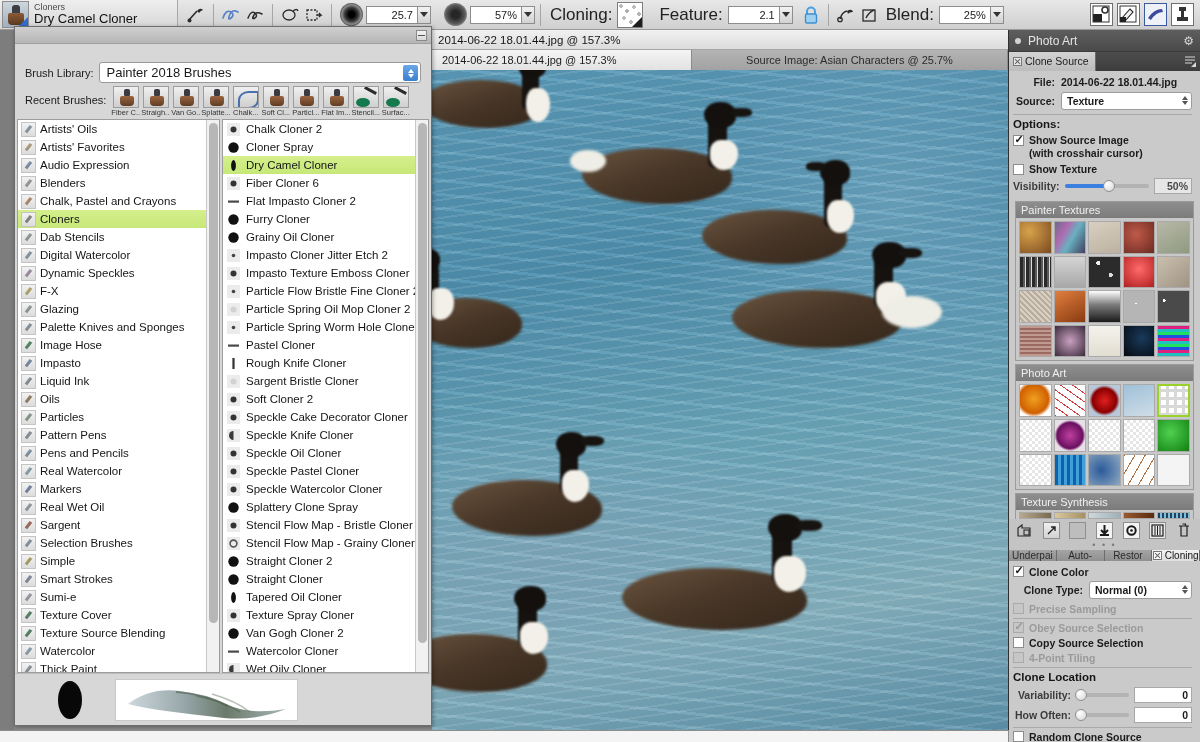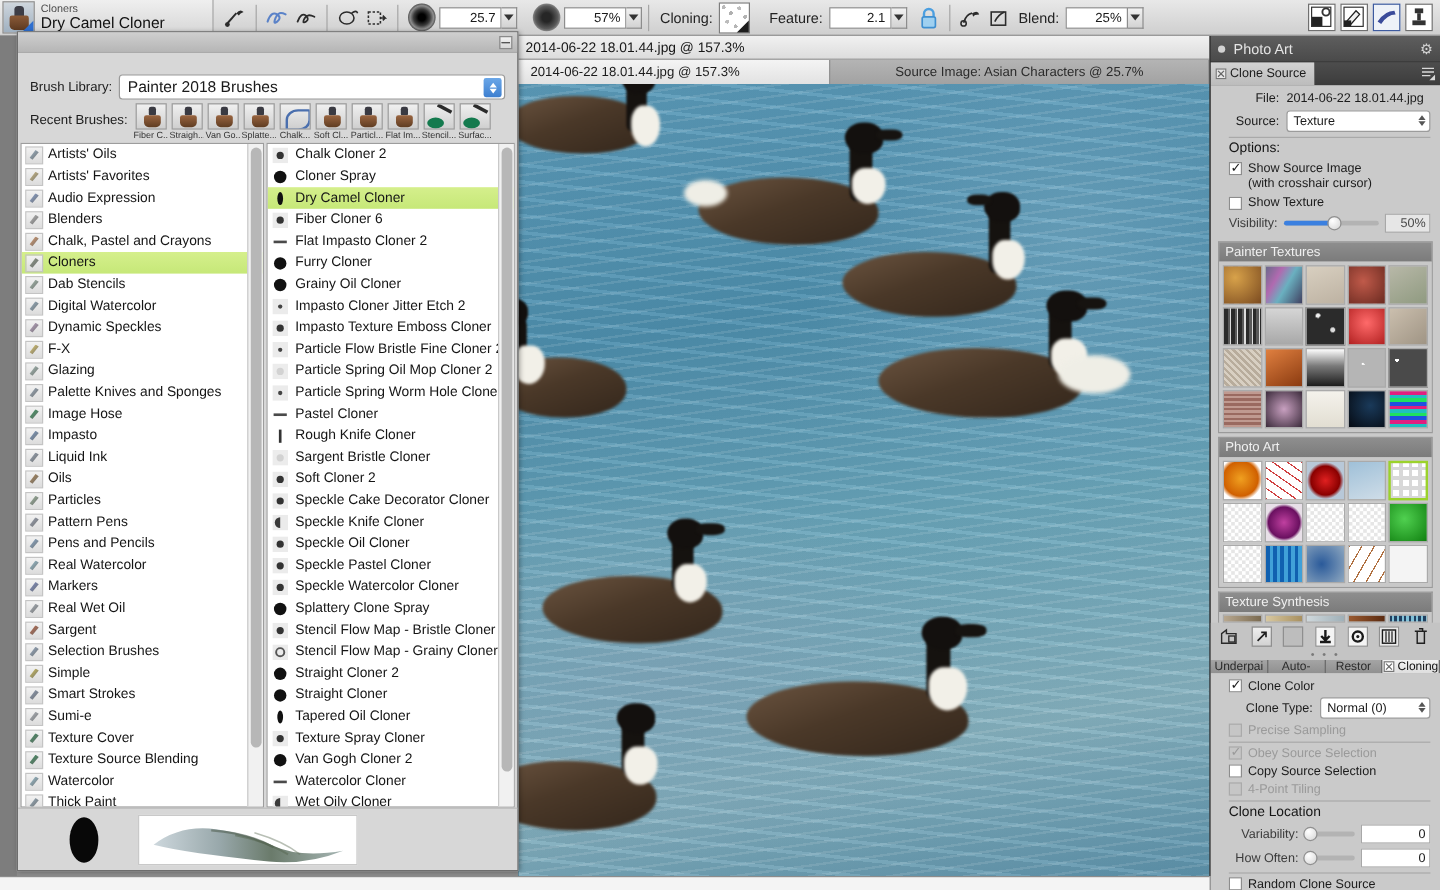--- a/index.html
+++ b/index.html
@@ -57,21 +57,21 @@
   .dot-swatch.soft { background: radial-gradient(circle at 50% 50%, #262626 24%, #5a5a5a 58%, #c9c9c9 90%, #d2d2d2 100%); }
   .numfield {
     height: 18px; width: 52px; background: #fff; border: 1px solid #8d8d8d;
     display: flex; align-items: center; justify-content: flex-end;
     padding-right: 4px; font-size: 11px;
   }
   .spin { width: 13px; height: 18px; background: linear-gradient(#f2f2f2,#d2d2d2);
     border: 1px solid #8d8d8d; border-left: none; display:flex; align-items:center; justify-content:center; }
   .spin:after { content:""; border-left: 4px solid transparent; border-right: 4px solid transparent;
     border-top: 5px solid #333; }
-  .tb-label { font-size: 12px; color: #222; margin: 0 5px 0 4px; }
+  .tb-label { font-size: 17px; color: #222; margin: 0 5px 0 4px; }
   .cloning-swatch {
     width: 26px; height: 26px; border: 1px solid #7d7d7d; position: relative;
     background-color: #fff;
     background-image:
       radial-gradient(circle at 3px 3px, #b9b9b9 1.6px, transparent 1.7px),
       radial-gradient(circle at 9px 8px, #b0b0b0 1.6px, transparent 1.7px),
       radial-gradient(circle at 16px 4px, #bdbdbd 1.6px, transparent 1.7px),
       radial-gradient(circle at 21px 11px, #b4b4b4 1.6px, transparent 1.7px),
       radial-gradient(circle at 6px 15px, #bcbcbc 1.6px, transparent 1.7px),
       radial-gradient(circle at 13px 19px, #b5b5b5 1.6px, transparent 1.7px),
@@ -198,21 +198,21 @@
   .rtab { height: 19px; padding: 0 6px 0 4px; display:flex; align-items:center; gap:3px;
     font-size: 10.5px; color:#1b1b1b; background: linear-gradient(#d3d3d3,#bcbcbc);
     border-right: 1px solid #6b6b6b; }
   .rtab .xbox { width: 9px; height: 9px; border: 1px solid #777; background:#e8e8e8; position: relative; }
   .rtab .xbox:before,.rtab .xbox:after{content:"";position:absolute;left:0;top:3px;width:7px;height:1px;background:#666;transform:rotate(45deg);}
   .rtab .xbox:after{transform:rotate(-45deg);}
   #rp-tabs .filler { flex:1; background: linear-gradient(#4d4d4d,#3c3c3c); height:19px; position:relative;}
   #rp-tabs .filler .menu { position:absolute; right:4px; top:3px; width:12px;height:12px; }
   #rp-body { position:absolute; left:0; right:0; top: 41px; bottom: 0; background:#cacaca;
     display:flex; flex-direction:column; }
-  .rp-sec { padding: 5px 8px 3px 15px; }
+  .rp-sec { padding: 5px 8px 3px 4px; font-weight: bold; }
   .frow { display:flex; align-items:center; margin-bottom:4px; font-size: 10.5px; }
   .frow .fl { width: 42px; text-align:right; margin-right:6px; color:#1c1c1c; }
   .frow .fv { color:#1c1c1c; }
   .popup { flex:1; height: 18px; background:#fff; border:1px solid #9c9c9c; border-radius:3px;
     display:flex; align-items:center; padding-left:5px; font-size:10.5px; position:relative; }
   .popup .st { position:absolute; right:3px; top:3px; display:flex; flex-direction:column; gap:1px; }
   .popup .st i { width:0;height:0; }
   .popup .st i.u { border-left:3px solid transparent;border-right:3px solid transparent;border-bottom:4px solid #555; }
   .popup .st i.d { border-left:3px solid transparent;border-right:3px solid transparent;border-top:4px solid #555; }
   .hr { height:1px; background:#a9a9a9; margin: 3px 0; }

